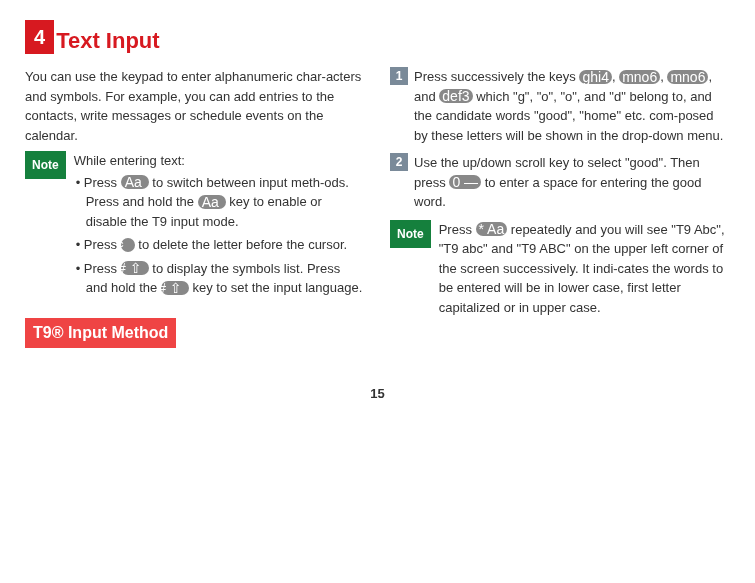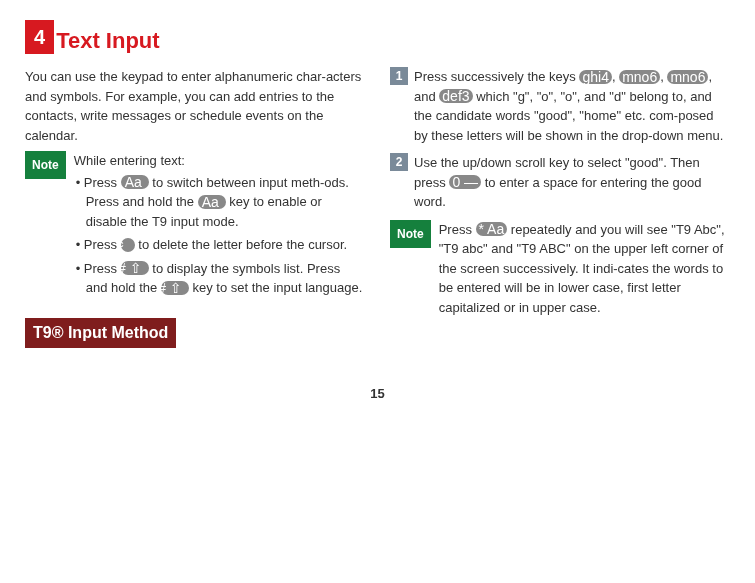--- a/index.html
+++ b/index.html
@@ -67,21 +67,21 @@
   }
   .note-body li {
     text-indent: -10px;
     padding-left: 12px;
     margin-bottom: 4px;
   }
   .note-body li::before {
     content: "• ";
   }
   .section-heading {
-    background: #7f1d1d;
+    background: #ef4444;
     color: #fff;
     font-weight: bold;
     font-size: 16px;
     padding: 3px 8px;
     margin: 8px 0 6px 0;
     display: inline-block;
   }
   .step-num {
     display: inline-block;
     background: #7a8a99;

